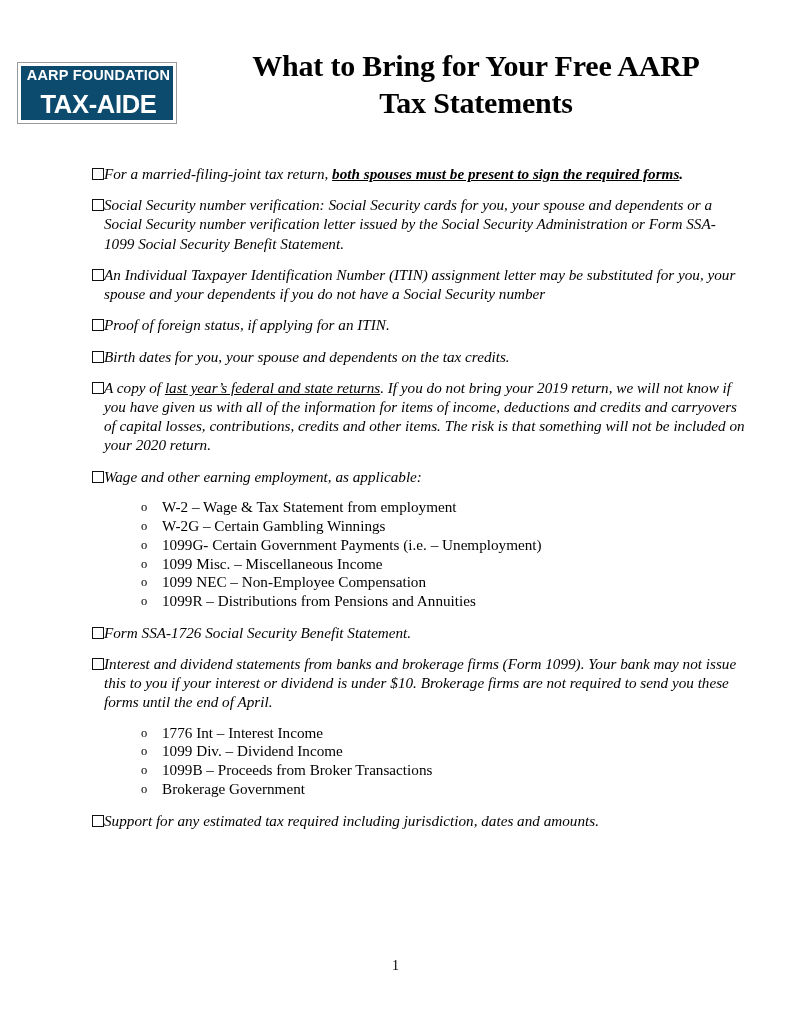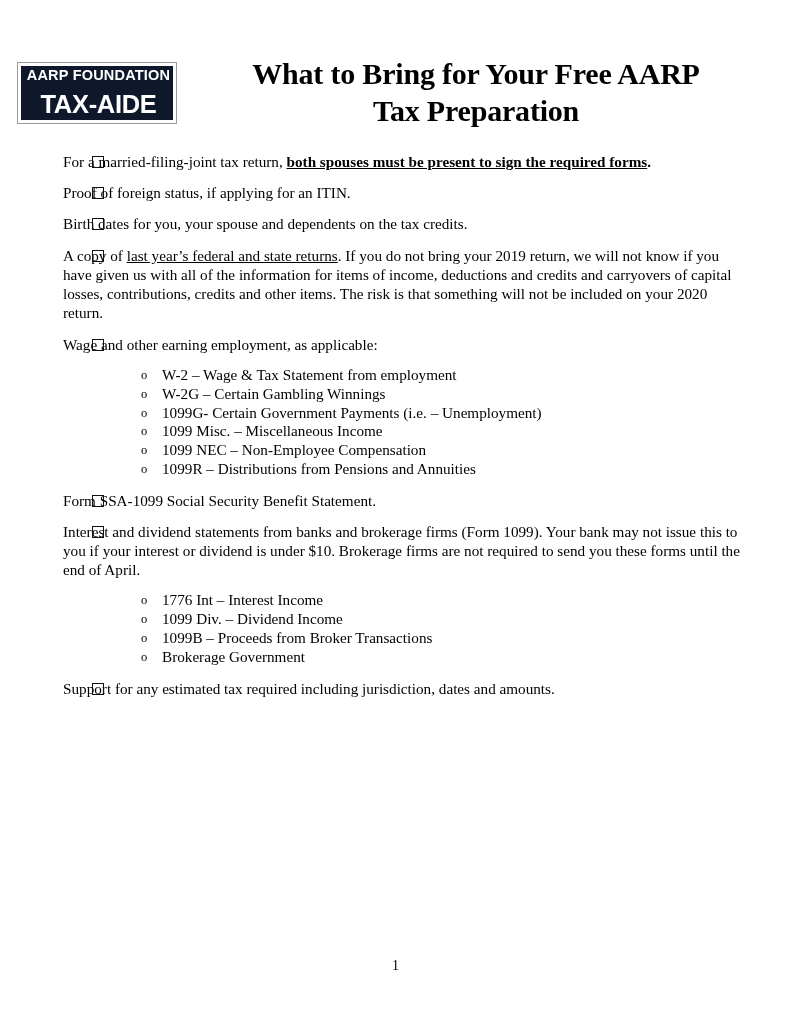--- a/index.html
+++ b/index.html
@@ -37,21 +37,21 @@
     width: 160px;
     height: 62px;
     background: #ffffff;
     border: 1px solid #9a9a9a;
     box-sizing: border-box;
     padding: 3px;
   }
   .logo-inner {
     width: 100%;
     height: 100%;
-    background: #0f172a;
+    background: #0c4a6e;
     box-sizing: border-box;
     display: flex;
     flex-direction: column;
     align-items: center;
     justify-content: center;
     padding: 2px 0 3px 3px;
   }
   .logo-line1 {
     color: #ffffff;
     font-family: "Liberation Sans", "DejaVu Sans", sans-serif;
@@ -68,46 +68,47 @@
     font-size: 25.5px;
     letter-spacing: -0.3px;
     line-height: 1.05;
     white-space: nowrap;
     margin-top: 8px;
   }
 
   .doc-title {
     position: absolute;
     left: 186px;
-    top: 56px;
+    top: 48px;
     width: 580px;
     text-align: center;
     font-family: "Liberation Serif", "DejaVu Serif", serif;
     font-weight: bold;
     font-size: 30px;
     line-height: 1.22;
     letter-spacing: -0.2px;
   }
 
   
   .body-content {
     position: absolute;
     left: 0;
     top: 152px;
     width: 791px;
   }
 
   .chk-item {
     position: relative;
-    margin: 0 0 12px 0;
-    padding-left: 63px;
+    margin: 12px 0 12px 0;
+    padding-left: 104px;
     padding-right: 46px;
     font-size: 15.2px;
     line-height: 1.265;
     text-align: left;
+    font-style: italic;
   }
   .chk-item .box {
     position: absolute;
     left: 92px;
     top: 4px;
     width: 10px;
     height: 10px;
     border: 1.3px solid #111111;
     box-sizing: content-box;
   }
@@ -162,39 +163,42 @@
 
     <div class="logo">
       <div class="logo-inner">
         <div class="logo-line1">AARP FOUNDATION</div>
         <div class="logo-line2">TAX-AIDE</div>
       </div>
     </div>
 
     <div class="doc-title">
       <div>What to Bring for Your Free AARP</div>
-      <div>Tax Preparation</div>
+      <div>Tax Statements</div>
     </div>
 
   </div>
 
   <div class="body-content">
 
     <div class="chk-item">
       <span class="box"></span><span>For a married-filing-joint tax return, </span><span class="bold-underline">both spouses must be present to sign the required forms</span><span class="bold-plain">.</span>
     </div>
 
     <div class="chk-item">
       <span class="box"></span>
     </div>
 
     <div class="chk-item">
-      <span class="box"></span>
-    </div>
-
+      <span class="box"></span><span>Social Security number verification: Social Security cards for you, your spouse and dependents or a Social Security number verification letter issued by the Social Security Administration or Form SSA-1099 Social Security Benefit Statement.</span>
+    </div>
+
+    <div class="chk-item">
+      <span class="box"></span><span>An Individual Taxpayer Identification Number (ITIN) assignment letter may be substituted for you, your spouse and your dependents if you do not have a Social Security number</span>
+    </div>
 
     <div class="chk-item">
       <span class="box"></span><span>Proof of foreign status, if applying for an ITIN.</span>
     </div>
 
     <div class="chk-item">
       <span class="box"></span><span>Birth dates for you, your spouse and dependents on the tax credits.</span>
     </div>
 
     <div class="chk-item">
@@ -208,21 +212,21 @@
     <ul class="sub-list">
       <li><span class="omark">o</span><span>W-2 – Wage &amp; Tax Statement from employment</span></li>
       <li><span class="omark">o</span><span>W-2G – Certain Gambling Winnings</span></li>
       <li><span class="omark">o</span><span>1099G- Certain Government Payments (i.e. – Unemployment)</span></li>
       <li><span class="omark">o</span><span>1099 Misc. – Miscellaneous Income</span></li>
       <li><span class="omark">o</span><span>1099 NEC – Non-Employee Compensation</span></li>
       <li><span class="omark">o</span><span>1099R – Distributions from Pensions and Annuities</span></li>
     </ul>
 
     <div class="chk-item">
-      <span class="box"></span><span>Form SSA-1099 Social Security Benefit Statement.</span>
+      <span class="box"></span><span>Form SSA-1726 Social Security Benefit Statement.</span>
     </div>
 
     <div class="chk-item">
       <span class="box"></span><span>Interest and dividend statements from banks and brokerage firms (Form 1099).   Your bank may not issue this to you if your interest or dividend is under $10.  Brokerage firms are not required to send you these forms until the end of April.</span>
     </div>
 
     <ul class="sub-list">
       <li><span class="omark">o</span><span>1776 Int – Interest Income</span></li>
       <li><span class="omark">o</span><span>1099 Div. – Dividend Income</span></li>
       <li><span class="omark">o</span><span>1099B – Proceeds from Broker Transactions</span></li>

